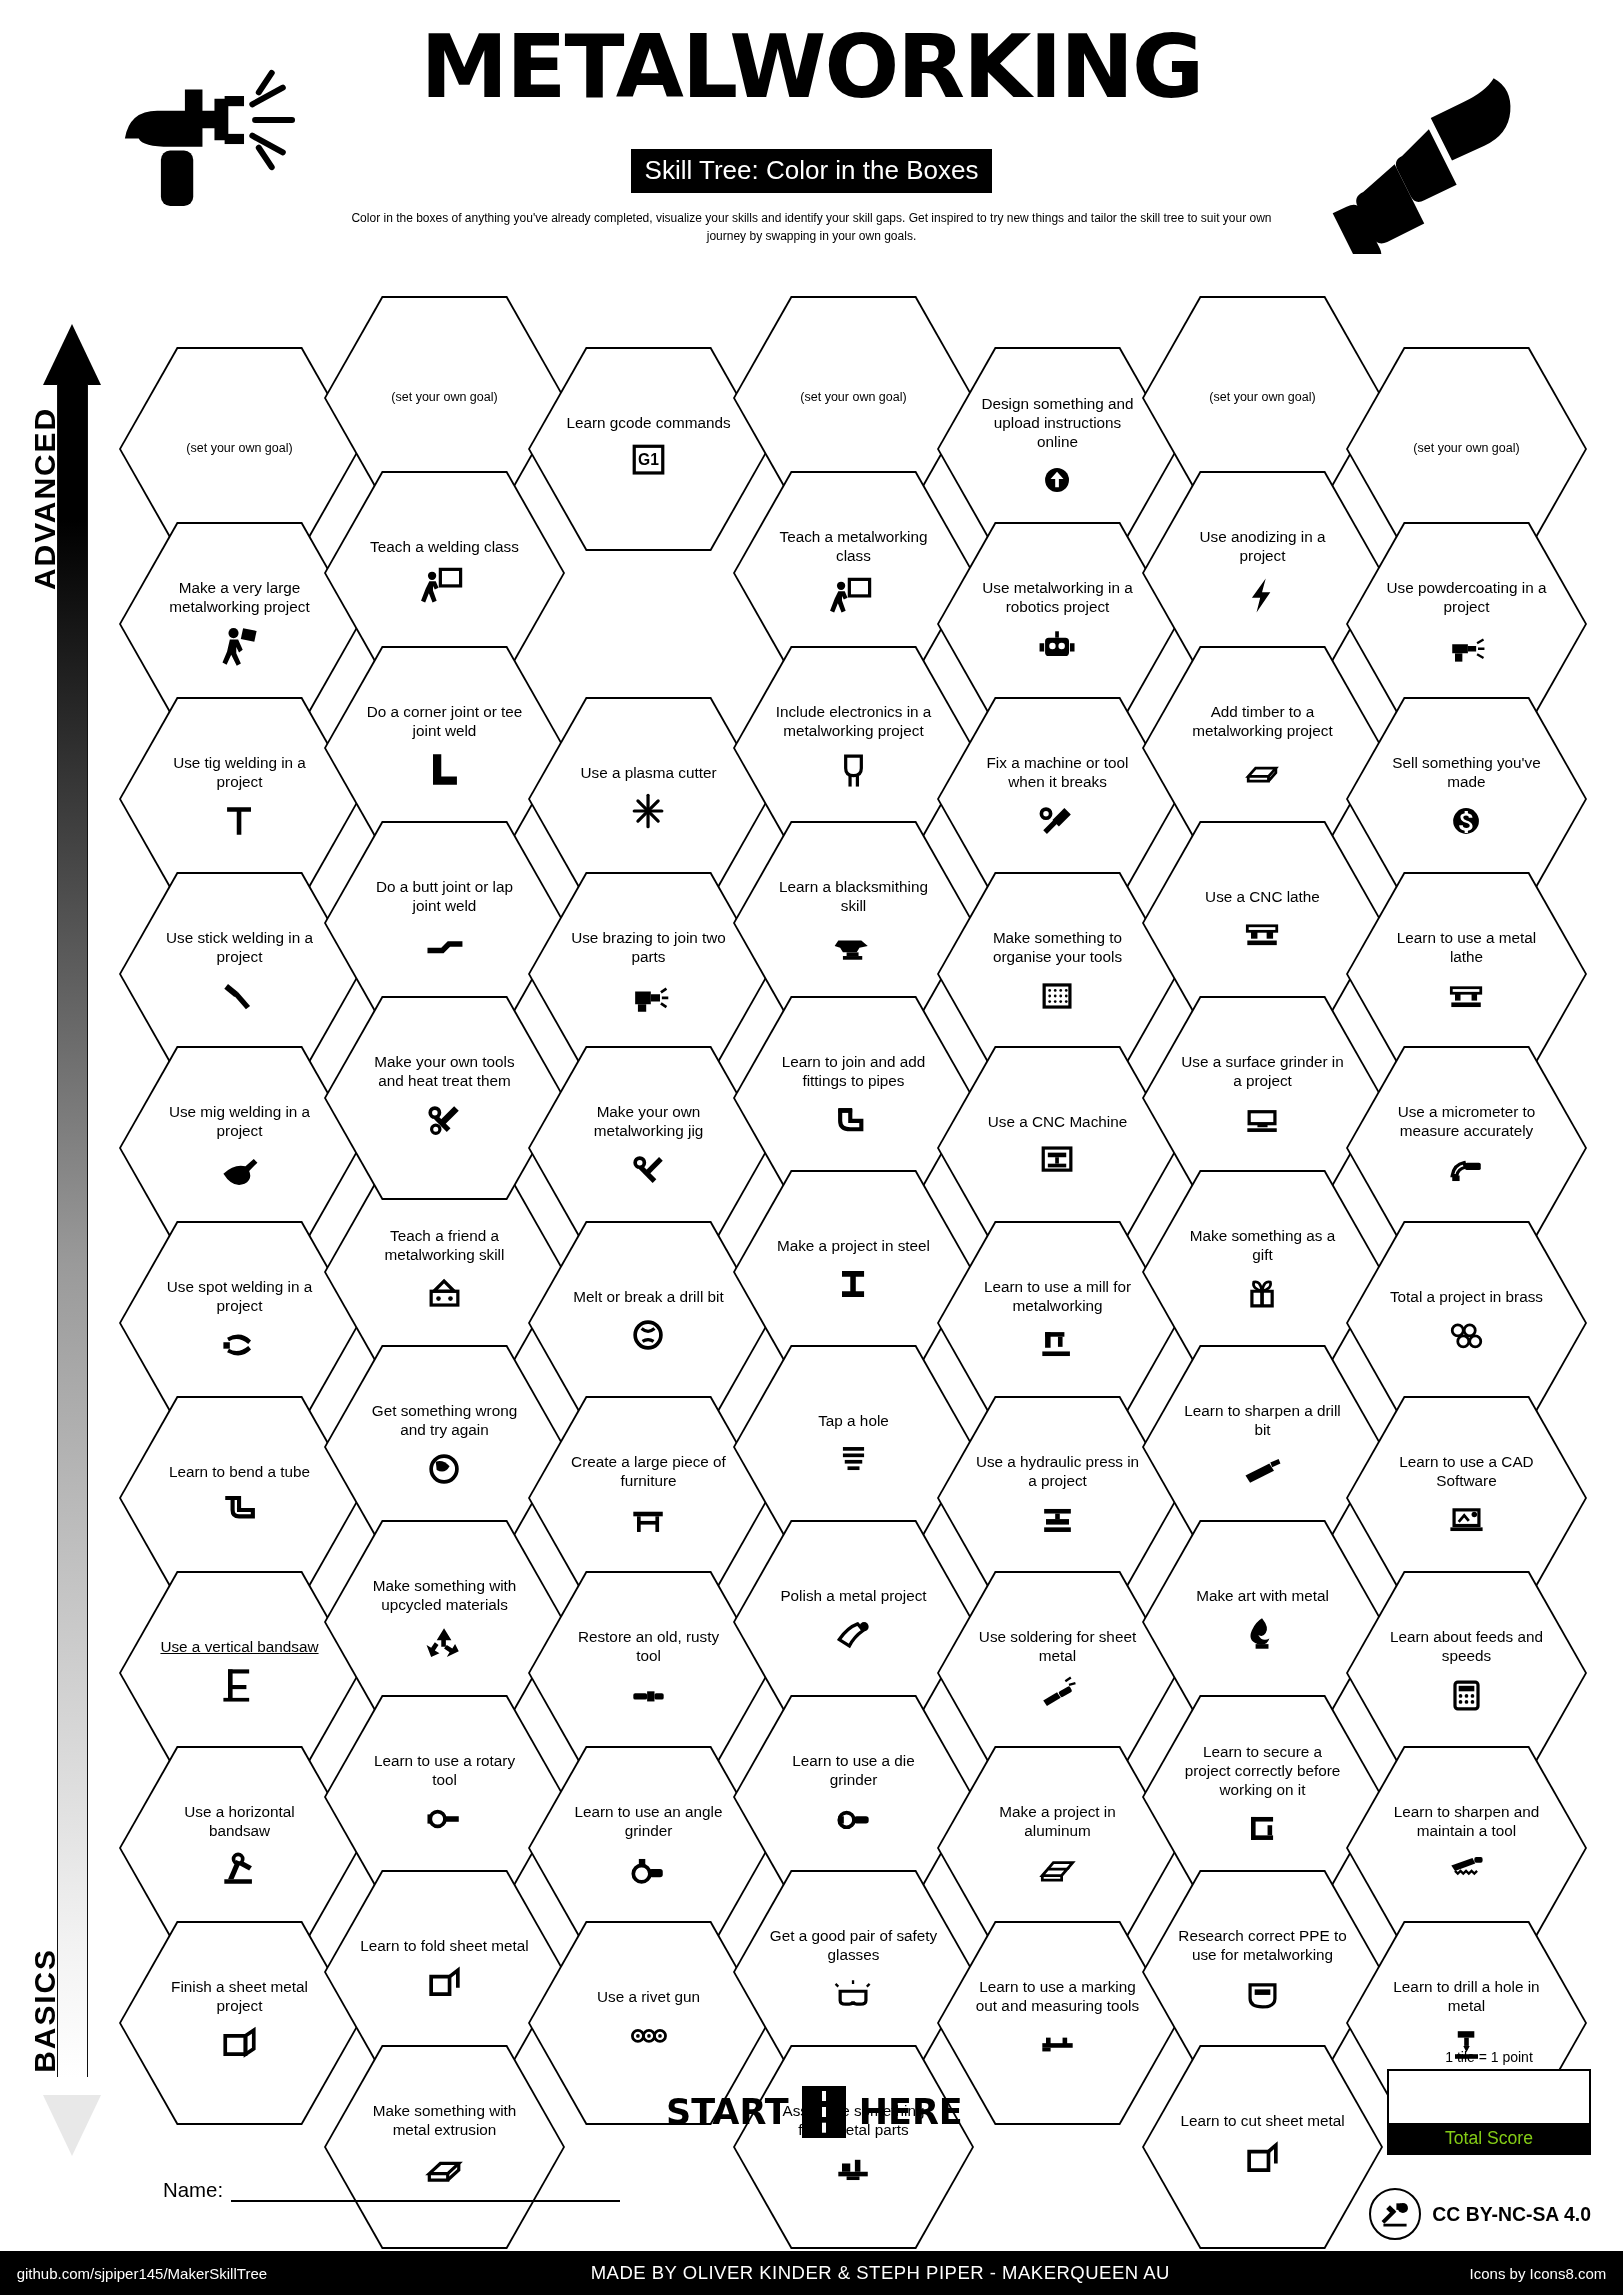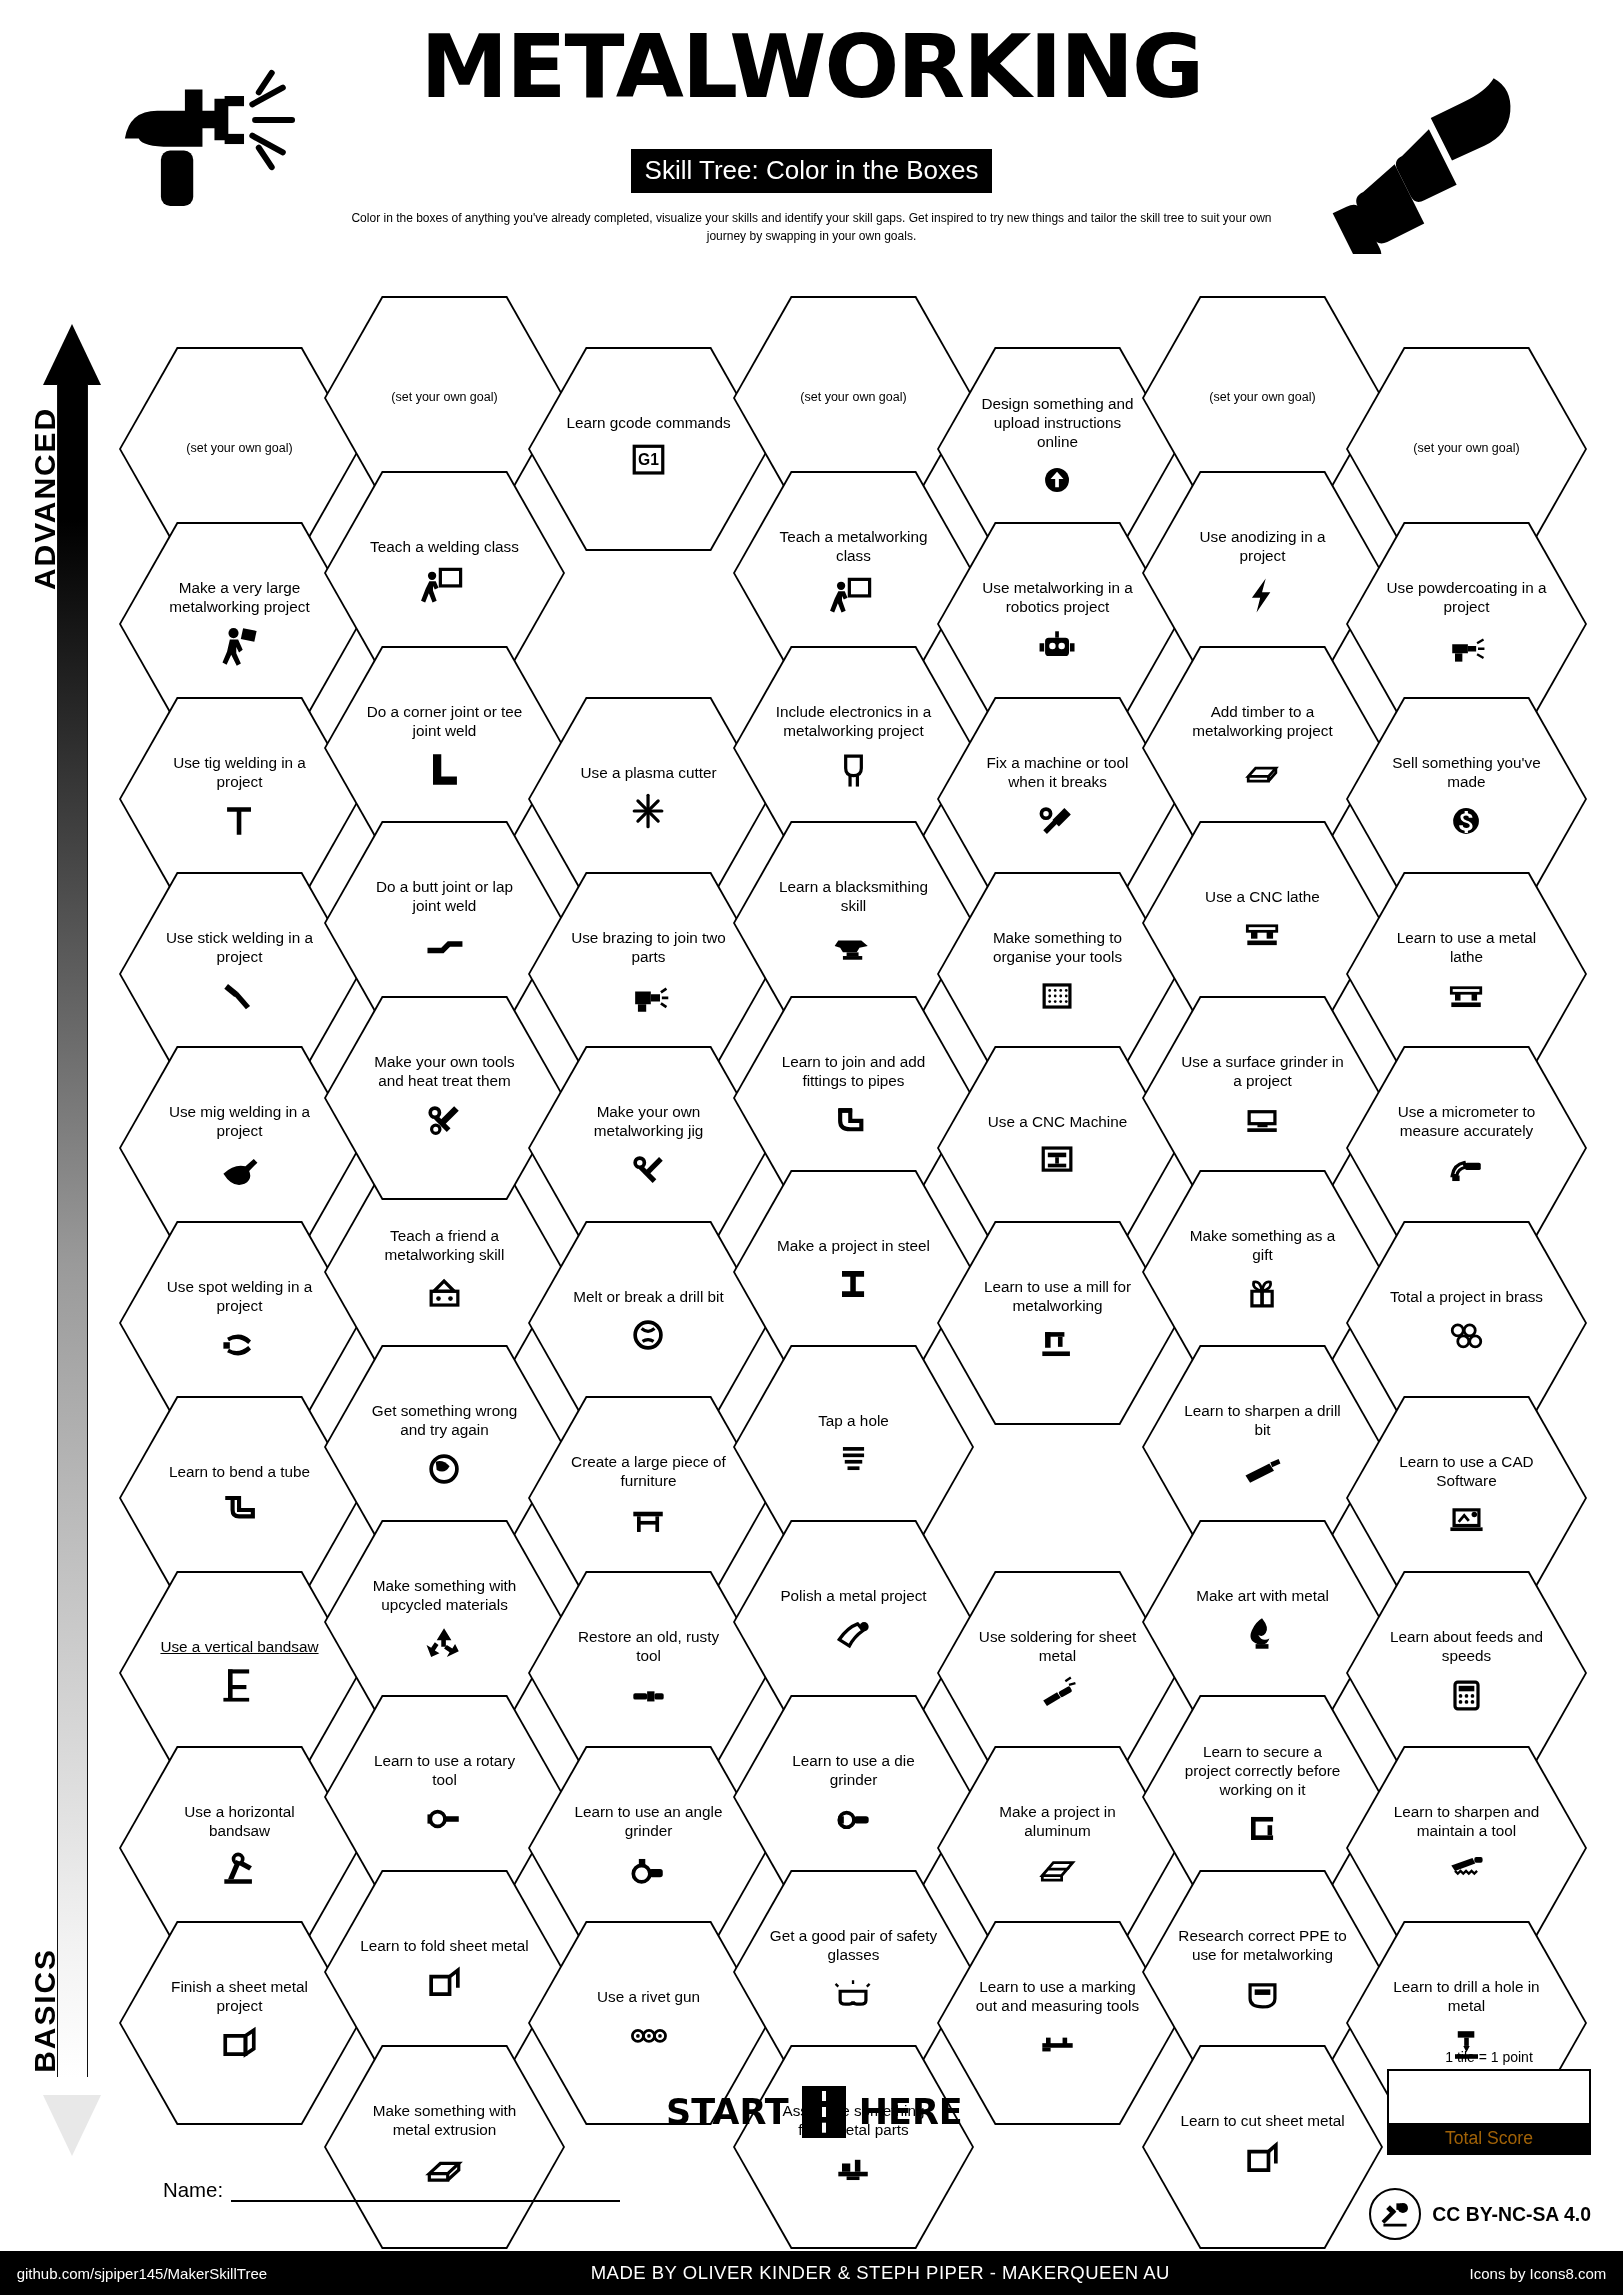--- a/index.html
+++ b/index.html
@@ -182,21 +182,21 @@
     font-size: 14px;
     margin-bottom: 3.7px;
   }
   .score-frame {
     border: 2.3px solid #000;
     height: 56px;
     background: #fff;
   }
   .score-label {
     background: #000;
-    color: #a16207;
+    color: #84cc16;
     text-align: center;
     font-size: 17.6px;
     padding: 3.7px 0 5.6px 0;
   }
 
   
   .name-line {
     position: absolute;
     left: 163px;
     top: 2179px;
@@ -858,20 +858,33 @@
         <div class="hex-icon">
           <svg width="51" height="46" viewBox="0 0 110 100">
             <rect x="28" y="22" width="12" height="34"></rect>
             <rect x="28" y="22" width="42" height="10"></rect>
             <rect x="56" y="32" width="10" height="22"></rect>
             <rect x="22" y="64" width="60" height="10"></rect>
           </svg>
         </div>
       </div>
     </div>
+    <div class="hex" style="left: 937px; top: 1396px;">
+      <div class="hex-inner">
+        <div class="hex-label">Use a hydraulic press in a project</div>
+        <div class="hex-icon">
+          <svg width="51" height="46" viewBox="0 0 110 100">
+            <rect x="26" y="26" width="58" height="10"></rect>
+            <rect x="50" y="36" width="10" height="12"></rect>
+            <rect x="30" y="48" width="50" height="12"></rect>
+            <rect x="26" y="66" width="58" height="10"></rect>
+          </svg>
+        </div>
+      </div>
+    </div>
     <div class="hex" style="left: 937px; top: 1571px;">
       <div class="hex-inner">
         <div class="hex-label">Use soldering for sheet metal</div>
         <div class="hex-icon">
           <svg width="51" height="46" viewBox="0 0 110 100">
             <path d="M24 62 l30 -18 8 12 -30 18z"></path>
             <rect x="58" y="36" width="28" height="14" rx="4" transform="rotate(-30 72 43)"></rect>
             <g stroke="#000" stroke-width="5">
               <line x1="72" y1="20" x2="84" y2="12"></line>
               <line x1="80" y1="28" x2="94" y2="24"></line>

